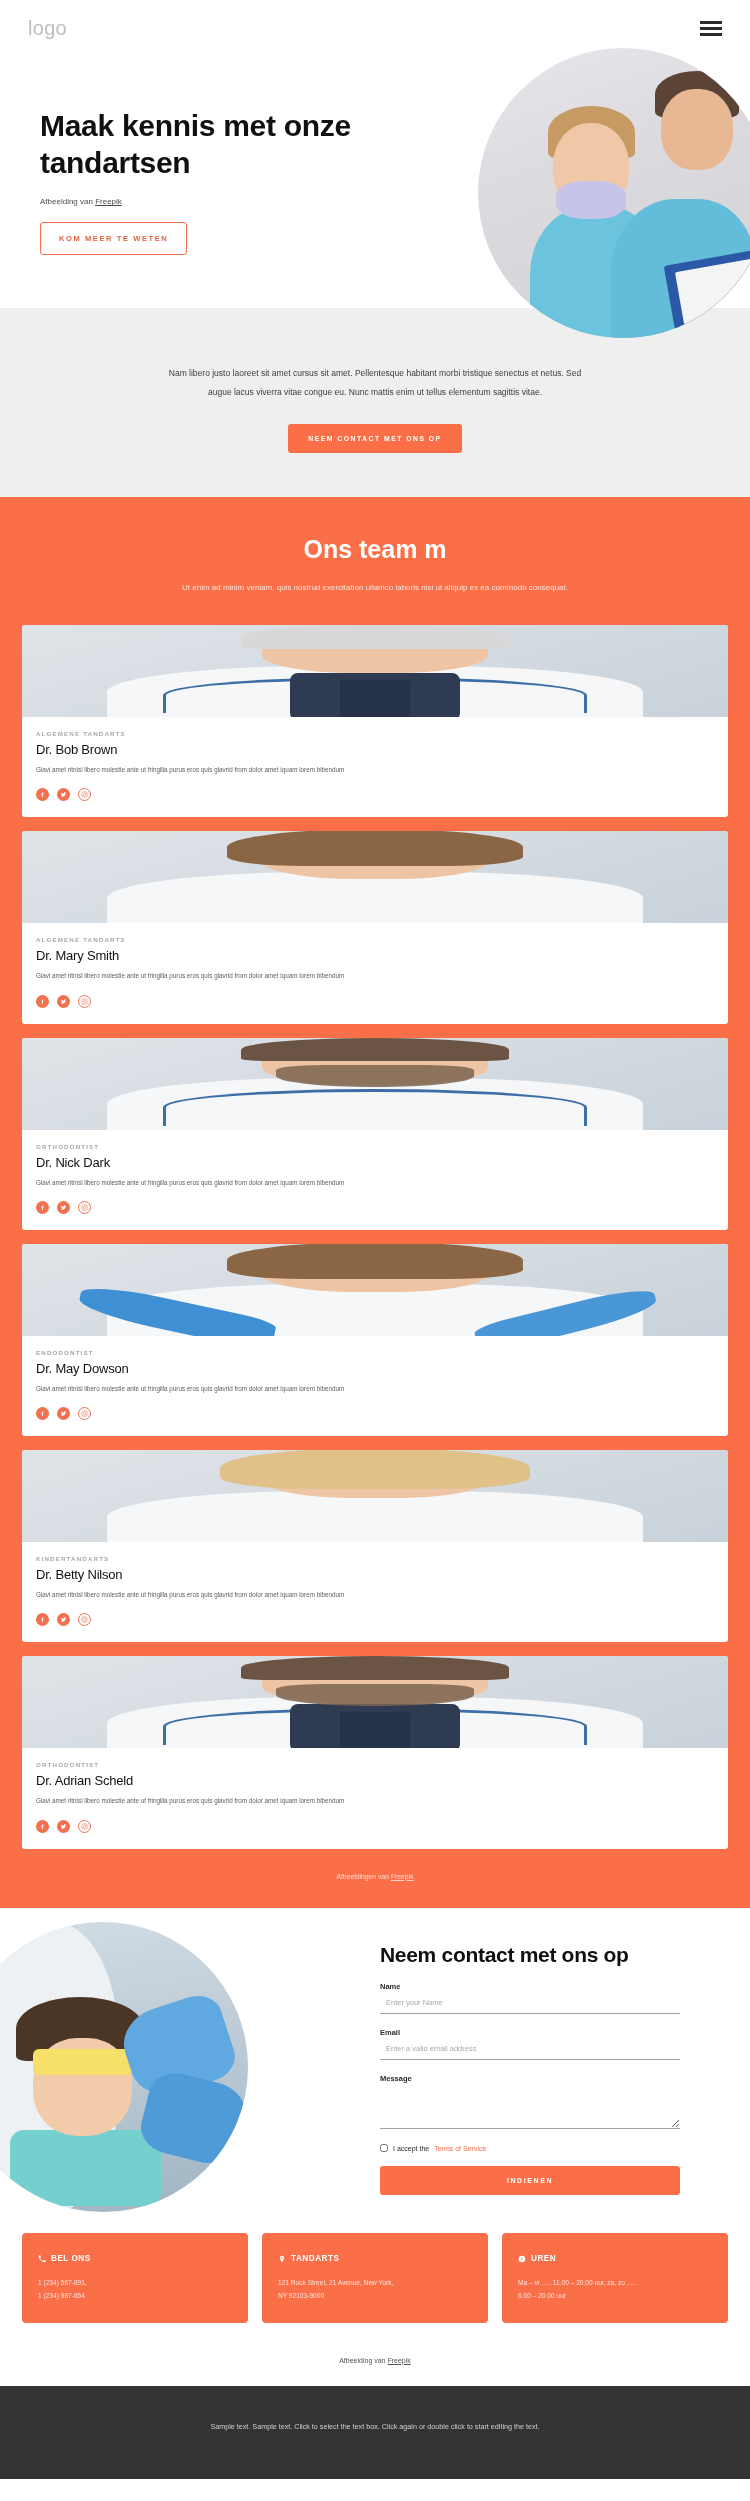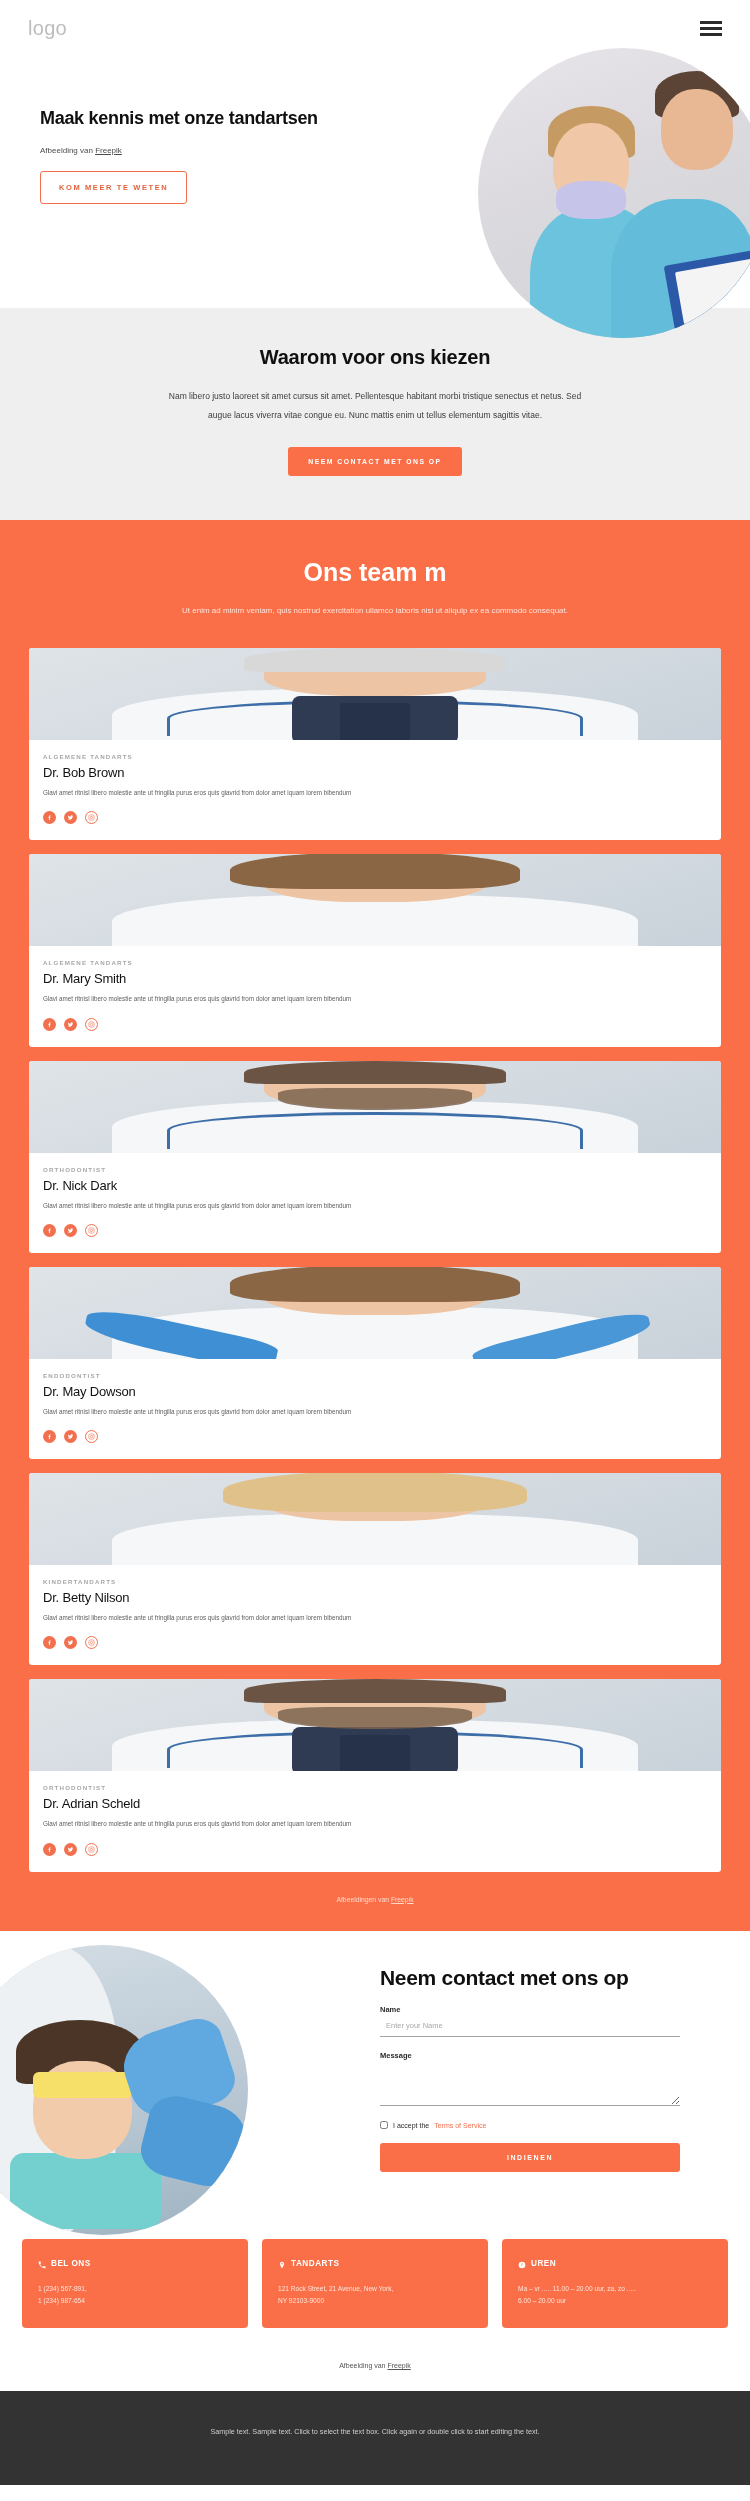--- a/index.html
+++ b/index.html
@@ -27,21 +27,21 @@
     position:relative; height:252px; background:#ffffff;
     padding-left:40px; padding-top:52px;
   }
   .hero-photo {
     position:absolute; right:-18px; top:-8px;
     width:290px; height:290px; border-radius:50%;
     overflow:hidden; z-index:1;
   }
   .hero-inner { position:relative; z-index:5; max-width:330px; }
   .hero-title {
-    font-size:18px; line-height:1.22; font-weight:700;
+    font-size:30px; line-height:1.22; font-weight:700;
     color:#101010; letter-spacing:-.3px;
   }
   .hero-credit { font-size:8px; color:#4c4c4c; margin-top:16px; }
   .hero-credit a { color:#4c4c4c; text-decoration:underline; }
   .btn-outline {
     display:inline-block; margin-top:16px;
     border:1px solid #f2704d; color:#e2653f;
     background:transparent; border-radius:3px;
     padding:11px 18px; font-size:7.5px; font-weight:700;
     letter-spacing:1.6px; cursor:pointer;
@@ -58,21 +58,21 @@
     color:#3d3d3d; max-width:420px; margin-left:auto; margin-right:auto;
   }
   .btn-solid {
     display:inline-block; margin-top:22px; background:#fa6f47;
     color:#ffffff; border:none; border-radius:3px;
     padding:11px 20px; font-size:6.8px; font-weight:700;
     letter-spacing:1.5px; cursor:pointer;
   }
 
   
-  .team { background:#fa6f47; padding:38px 7px 28px; text-align:center; }
+  .team { background:#fa6f47; padding:38px 0 28px; text-align:center; }
   .team h2 { font-size:25px; font-weight:700; color:#ffffff; }
   .team-sub {
     margin:16px auto 0; max-width:390px;
     font-size:8px; line-height:2.1; color:#ffe2d8;
   }
   .cards {
     display:grid; grid-template-columns:repeat(1,1fr);
     gap:14px; padding:0 22px; margin-top:28px;
   }
   .card { background:#ffffff; border-radius:3px; overflow:hidden; text-align:left; }
@@ -235,21 +235,20 @@
     <div class="hero-inner">
       <h1 class="hero-title">Maak kennis met onze tandartsen</h1>
       <div class="hero-credit">
         <span>Afbeelding van </span><a href="#">Freepik</a>
       </div>
       <button class="btn-outline">KOM MEER TE WETEN</button>
     </div>
   </div>
 
   <div class="why">
-    <h2>Waarom voor ons kiezen</h2>
     <p>Nam libero justo laoreet sit amet cursus sit amet. Pellentesque habitant morbi tristique senectus et netus. Sed augue lacus viverra vitae congue eu. Nunc mattis enim ut tellus elementum sagittis vitae.</p>
     <button class="btn-solid">NEEM CONTACT MET ONS OP</button>
   </div>
 
   <div class="team">
     <h2>Ons team m</h2>
     <p class="team-sub">Ut enim ad minim veniam, quis nostrud exercitation ullamco laboris nisi ut aliquip ex ea commodo consequat.</p>
 
     <div class="cards">
 
@@ -487,20 +486,24 @@
       </div>
     </div>
     <div class="contact-form">
       <h2>Neem contact met ons op</h2>
 
       <div class="field">
         <div class="field-label">Name</div>
         <input type="text" placeholder="Enter your Name" style="">
       </div>
 
+      <div class="field">
+        <div class="field-label">Email</div>
+        <input type="text" placeholder="Enter a valid email address" style="">
+      </div>
 
       <div class="field">
         <div class="field-label">Message</div>
         <textarea placeholder="" style=""></textarea>
       </div>
 
       <label class="accept">
         <input type="checkbox" style="">
         <span>I accept the </span>
           <a href="#">Terms of Service</a>

